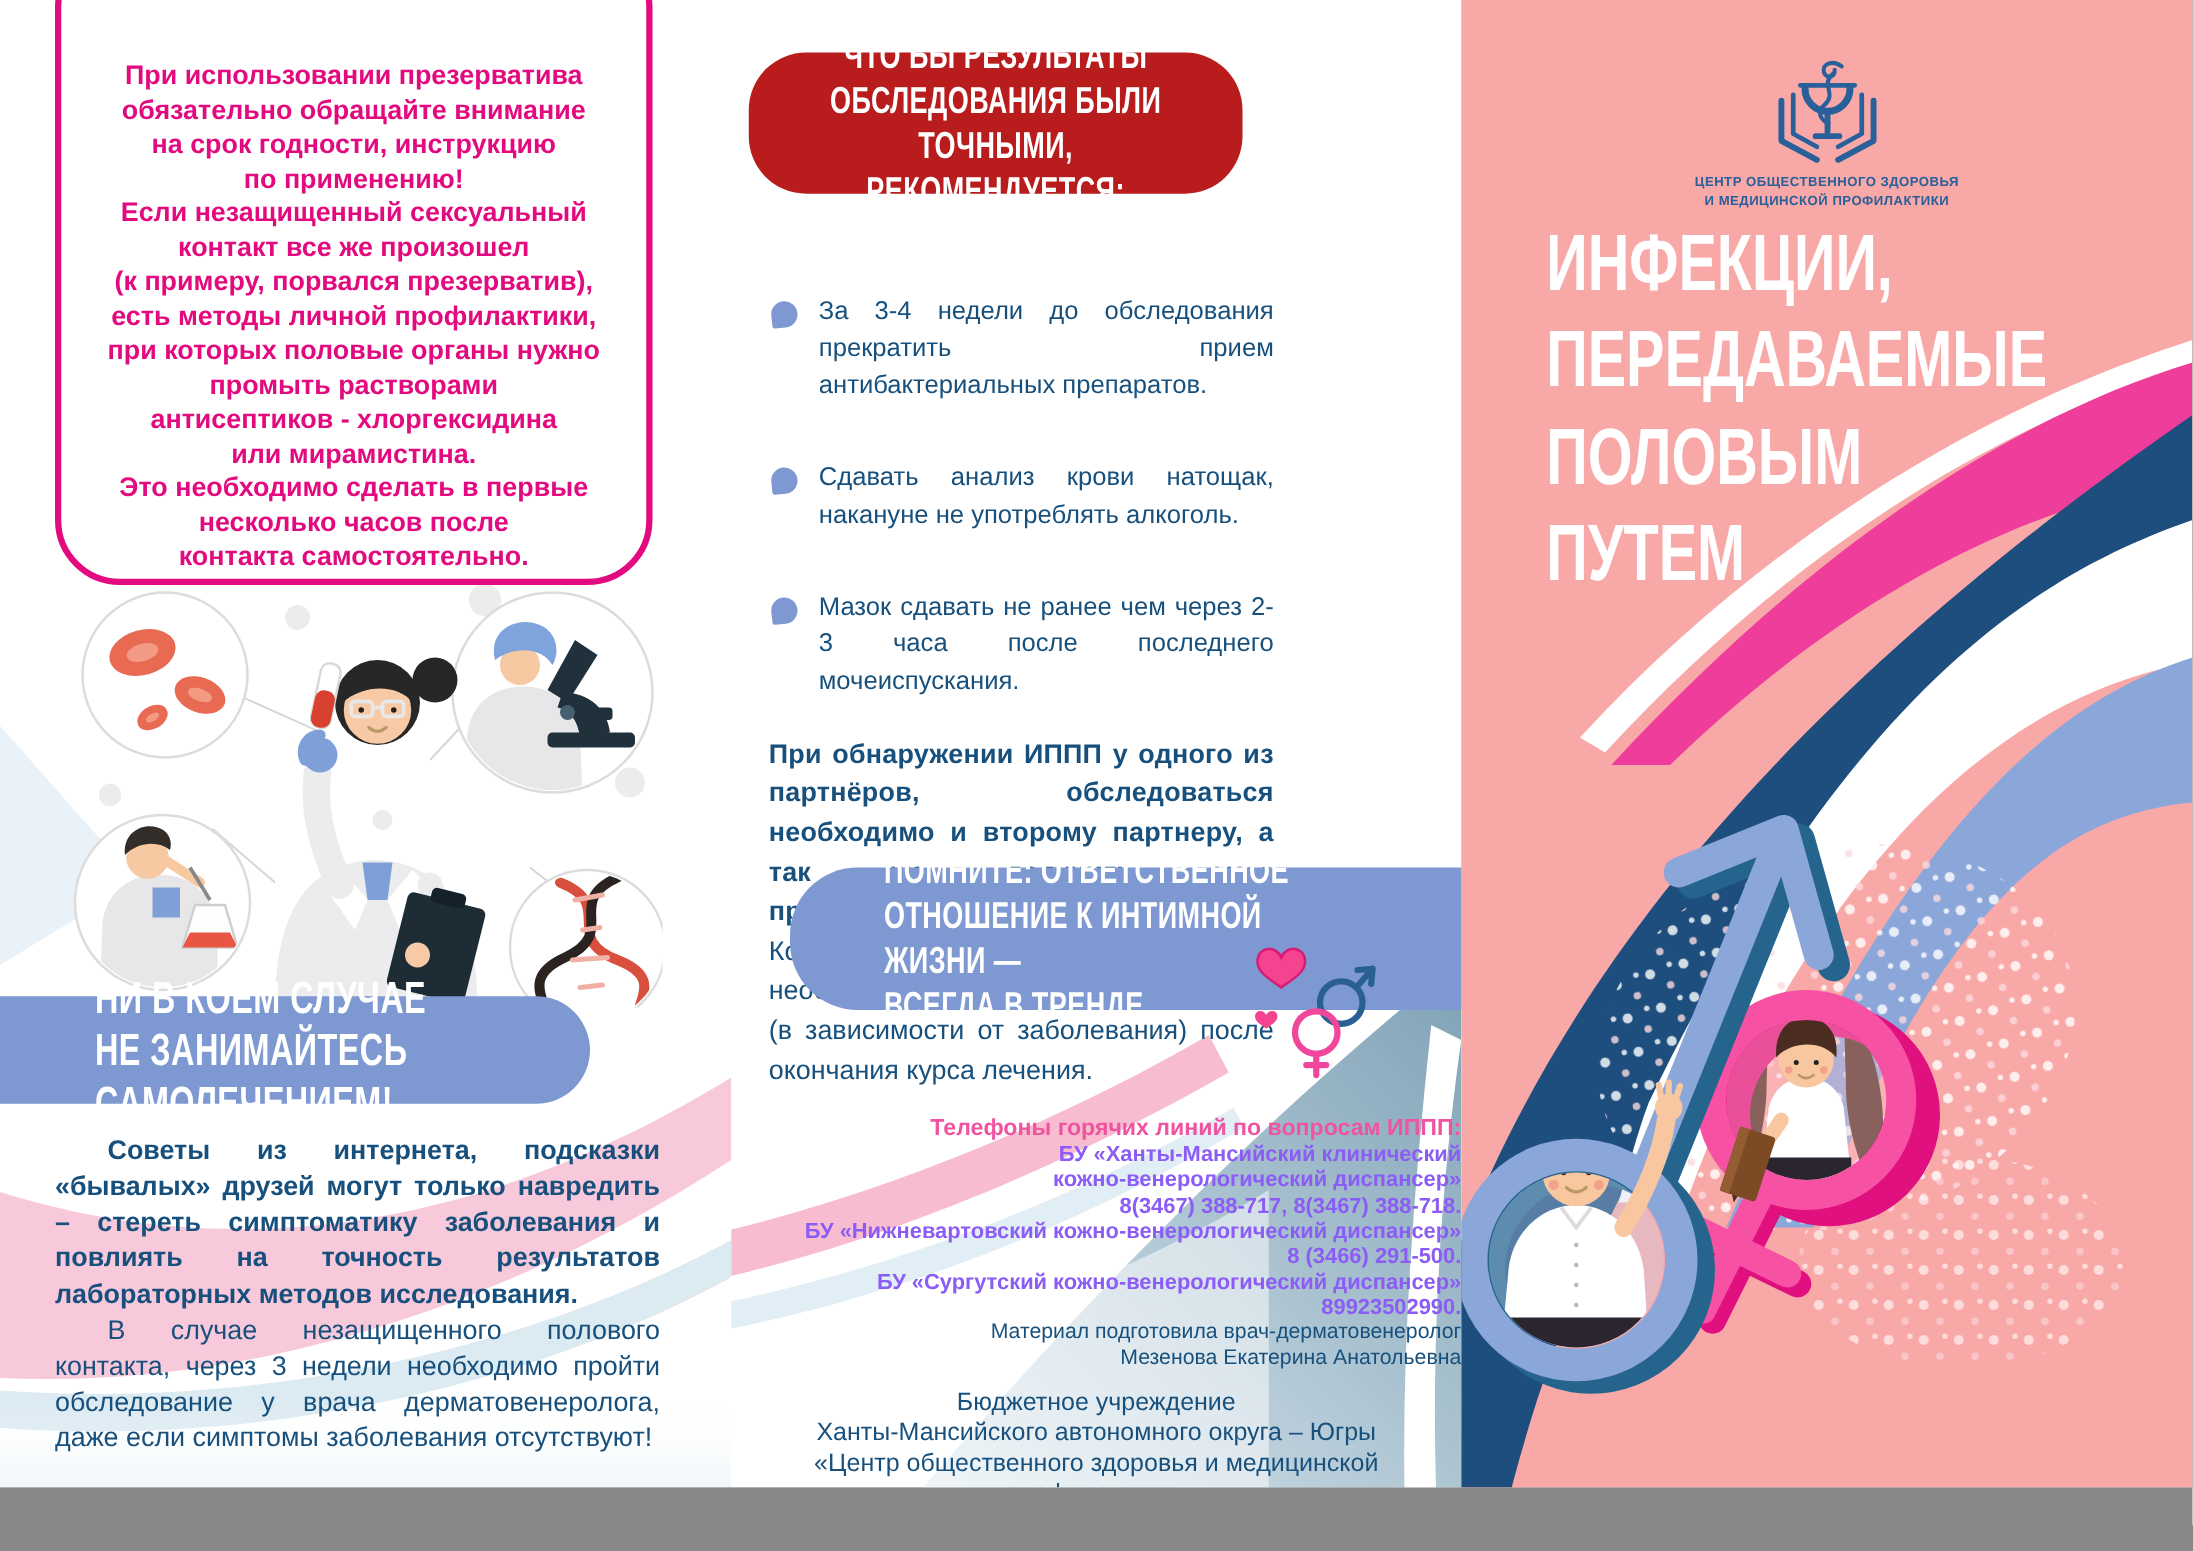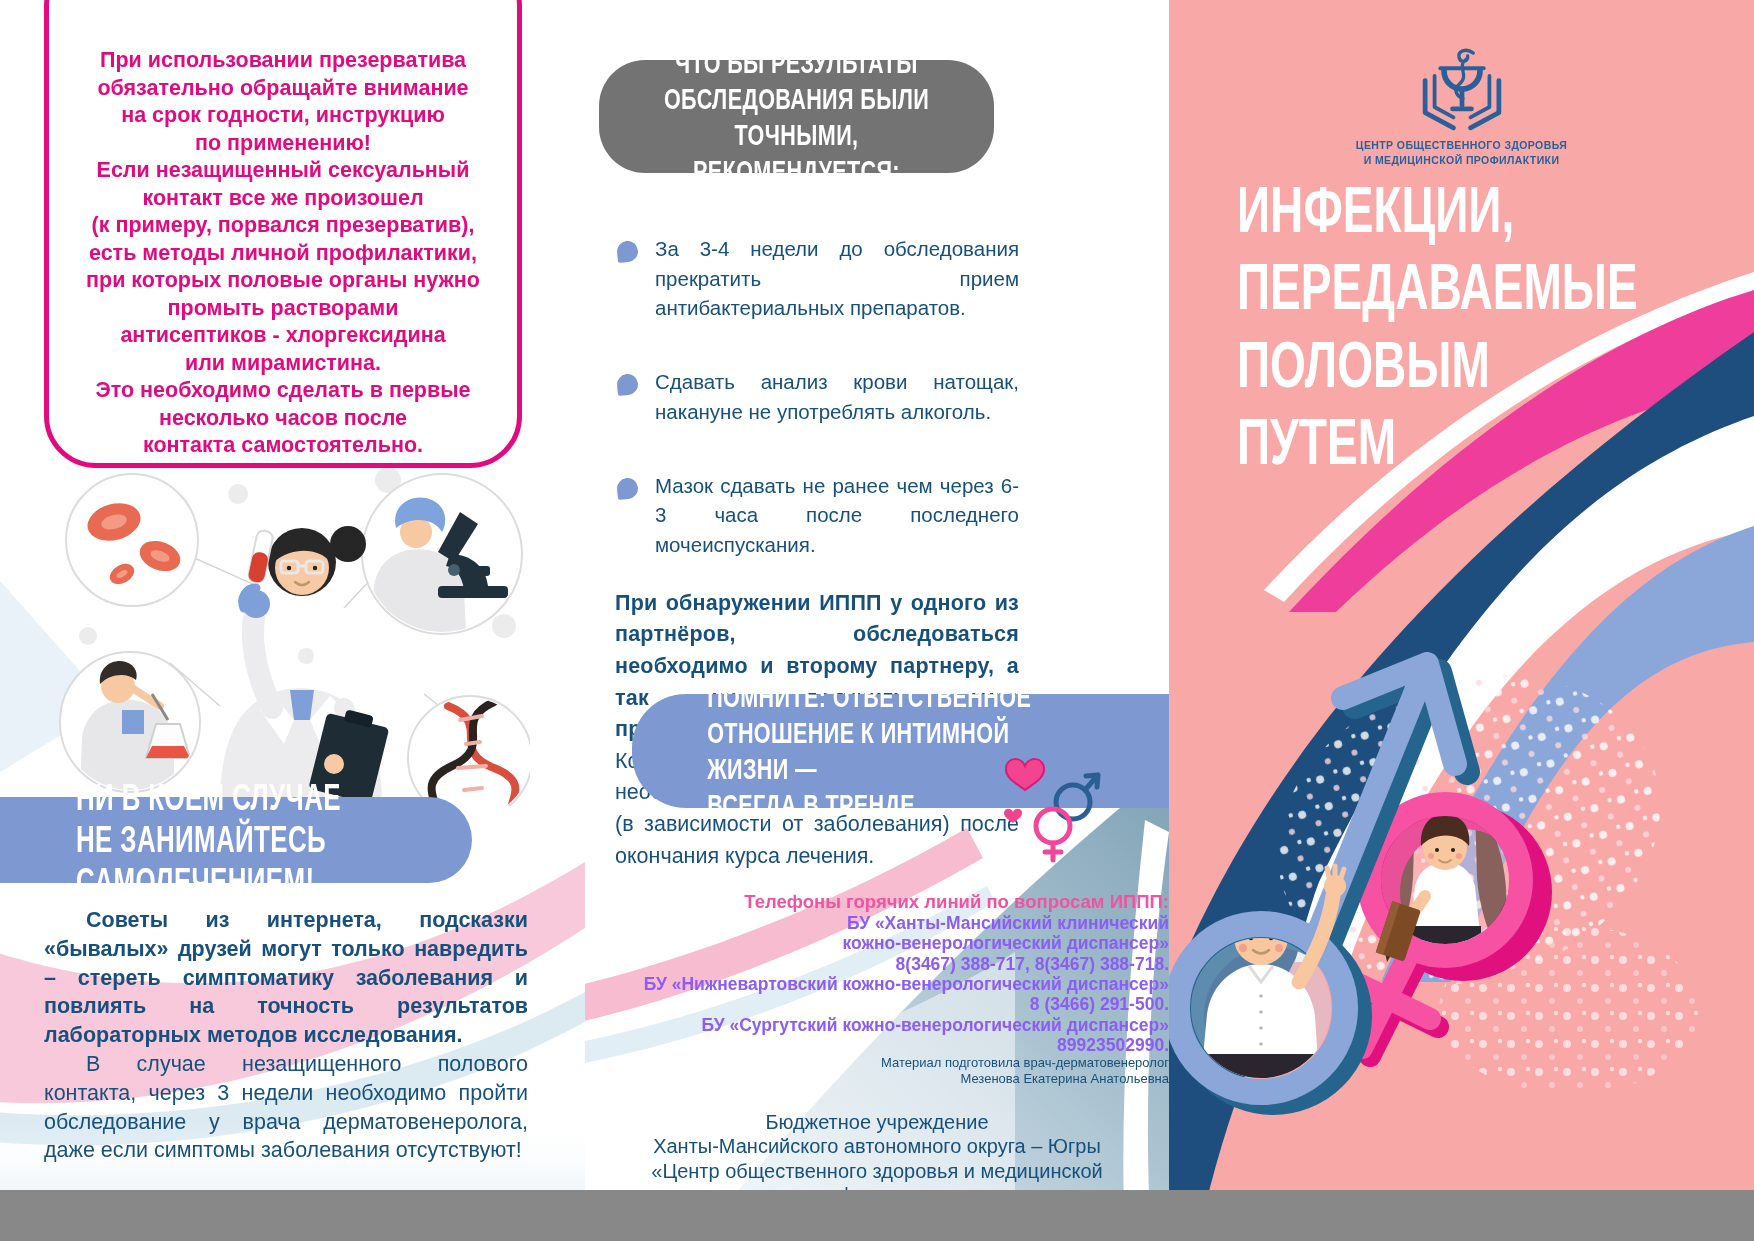--- a/index.html
+++ b/index.html
@@ -22,38 +22,38 @@
   .lab-illo{position:absolute;left:52px;top:458px;z-index:2;}
   .left-banner{position:absolute;left:0;top:797px;width:472px;height:86px;z-index:4;
     background:#7e99d2;border-radius:0 43px 43px 0;display:flex;align-items:center;padding-left:76px;box-sizing:border-box;}
   .left-banner .cond{transform-origin:0 50%;font-size:36px;line-height:1.17;}
   .left-body{position:absolute;left:44px;top:906px;width:484px;z-index:4;color:#17507c;
     font-size:21.5px;line-height:1.34;text-align:justify;}
   .left-body p{margin:0;text-indent:42px;}
   .left-body p.b{font-weight:bold;}
 
   
-  .banner-a{position:absolute;left:14px;top:60px;width:395px;height:113px;background:#737373;
+  .banner-a{position:absolute;left:14px;top:42px;width:395px;height:113px;background:#b91c1c;
     border-radius:46px;z-index:3;display:flex;align-items:center;justify-content:center;text-align:center;}
   .banner-a .cond{font-size:30px;line-height:1.2;}
   .mid-flow{position:absolute;left:30px;top:190px;width:404px;z-index:3;color:#17507c;}
   ul.checks{list-style:none;margin:0;padding:0;}
   ul.checks li{position:relative;padding-left:40px;font-size:20.5px;line-height:1.45;margin-bottom:3px;text-align:justify;margin-top:44px;}
   ul.checks li::before{content:"";position:absolute;left:2px;top:7px;width:21px;height:21px;
     background:#7e99d2;border-radius:50% 50% 50% 2px;transform:rotate(-6deg);}
   .p-bold{margin:28px 0 0;font-weight:bold;font-size:21.5px;line-height:1.47;text-align:justify;letter-spacing:.2px;}
   .p-reg{margin:0;font-size:21.5px;line-height:1.47;text-align:justify;}
   .banner-b{position:absolute;left:47px;top:694px;width:537px;height:114px;background:#7e99d2;
     border-radius:54px 0 0 54px;z-index:3;display:flex;align-items:center;justify-content:center;text-align:left;}
   .banner-b .cond{font-size:30px;line-height:1.2;}
   .trend-icons{position:absolute;right:58px;top:56px;width:112px;height:118px;overflow:visible;}
   .phones{position:absolute;left:0;top:891px;width:100%;text-align:right;z-index:3;}
   .ph-title{color:#f0539f;font-weight:bold;font-size:18.5px;line-height:1.2;}
   .ph-org{color:#8b5cf6;font-weight:bold;font-size:17.5px;line-height:1.16;white-space:pre-line;}
-  .ph-author{color:#17507c;font-size:13px;line-height:1.2;white-space:pre-line;}
+  .ph-author{color:#17507c;font-size:17px;line-height:1.2;white-space:pre-line;}
   .mid-footer{position:absolute;left:0;top:1110px;width:100%;text-align:center;z-index:3;
     color:#17507c;font-size:20px;line-height:1.22;white-space:pre-line;}
 
   
   .logo{position:absolute;left:0;right:0;top:46px;margin:auto;width:240px;text-align:center;z-index:4;color:#2a6099;}
   .logo-caption{font-size:10.5px;font-weight:bold;line-height:1.4;letter-spacing:.4px;white-space:pre-line;}
   .big-title{position:absolute;left:68px;top:172px;z-index:4;}
   .big-title .cond{transform-origin:0 0;font-size:64px;line-height:1.21;letter-spacing:0;}
 </style>
 </head>
@@ -239,21 +239,21 @@
     <div class="banner-a">
       <span class="cond">ЧТО БЫ  РЕЗУЛЬТАТЫ
 ОБСЛЕДОВАНИЯ БЫЛИ ТОЧНЫМИ,
 РЕКОМЕНДУЕТСЯ:</span>
     </div>
 
     <div class="mid-flow">
       <ul class="checks">
         <li>За 3-4 недели  до обследования прекратить прием антибактериальных препаратов.</li>
         <li>Сдавать анализ крови натощак, накануне не употреблять алкоголь.</li>
-        <li>Мазок сдавать  не ранее чем через 6-3 часа после последнего мочеиспускания.</li>
+        <li>Мазок сдавать  не ранее чем через 2-3 часа после последнего мочеиспускания.</li>
       </ul>
       <p class="p-bold">При обнаружении ИППП у одного из партнёров, обследоваться  необходимо и второму  партнеру,  а так же получить курс профилактического лечения.</p>
       <p class="p-reg">Контрольное обследование  необходимо провести  через 2-4  недели (в зависимости от заболевания)  после  окончания курса лечения.</p>
     </div>
 
     <div class="banner-b">
       <span class="cond">ПОМНИТЕ: ОТВЕТСТВЕННОЕ
 ОТНОШЕНИЕ К ИНТИМНОЙ ЖИЗНИ —
 ВСЕГДА В ТРЕНДЕ</span>
       <svg class="trend-icons" viewBox="0 0 112 118" aria-hidden="true">

